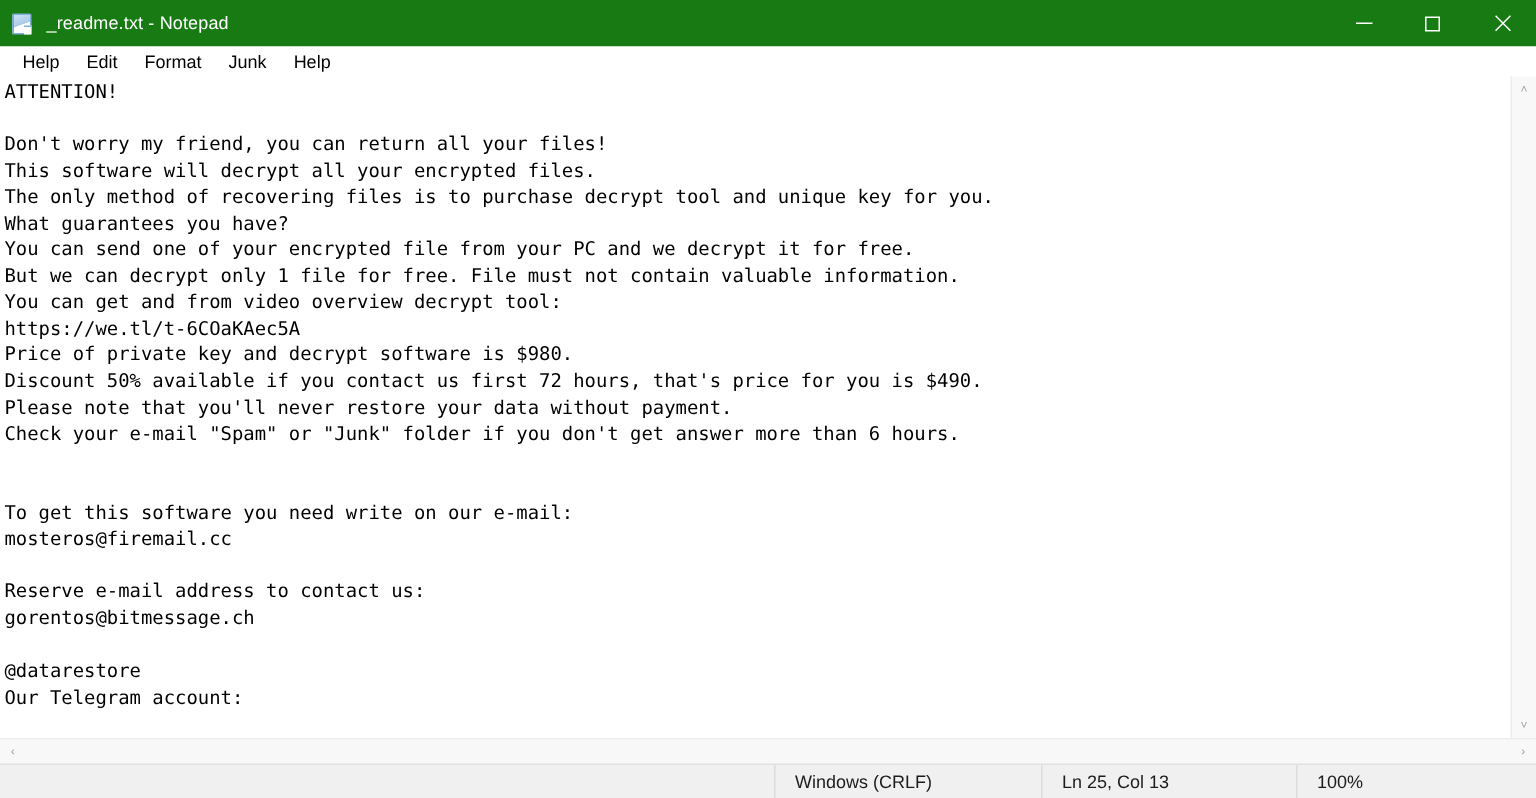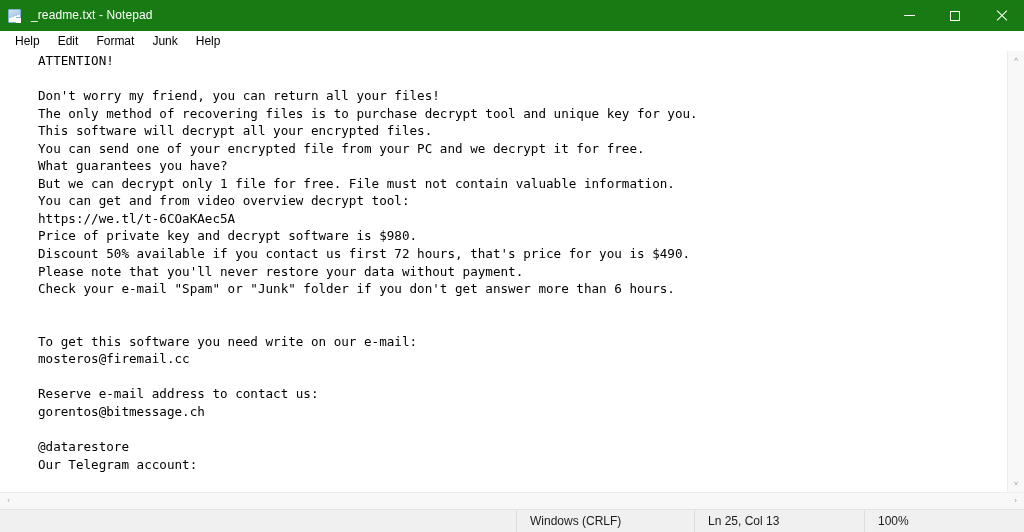--- a/index.html
+++ b/index.html
@@ -137,21 +137,20 @@
     white-space: nowrap;
   }
 
   
   .editor-wrap {
     flex: 1 1 auto;
     display: flex;
     position: relative;
     min-height: 0;
     background: #ffffff;
-    padding-left: 35px;
   }
   .textarea {
     flex: 1 1 auto;
     overflow: hidden;
     padding: 1px 0 0 3px;
     box-sizing: border-box;
   }
   .doc-line {
     font-family: "DejaVu Sans Mono", "Liberation Mono", monospace;
     font-size: 12.6px;
@@ -271,24 +270,24 @@
     <div class="menu-item">Format</div>
     <div class="menu-item">Junk</div>
     <div class="menu-item">Help</div>
   </div>
 
   <div class="editor-wrap">
     <div class="textarea" id="textarea">
         <div class="doc-line">ATTENTION!</div>
         <div class="doc-line">&nbsp;</div>
         <div class="doc-line">Don't worry my friend, you can return all your files!</div>
+        <div class="doc-line">This software will decrypt all your encrypted files.</div>
         <div class="doc-line">The only method of recovering files is to purchase decrypt tool and unique key for you.</div>
-        <div class="doc-line">This software will decrypt all your encrypted files.</div>
+        <div class="doc-line">What guarantees you have?</div>
         <div class="doc-line">You can send one of your encrypted file from your PC and we decrypt it for free.</div>
-        <div class="doc-line">What guarantees you have?</div>
         <div class="doc-line">But we can decrypt only 1 file for free. File must not contain valuable information.</div>
         <div class="doc-line">You can get and from video overview decrypt tool:</div>
         <div class="doc-line">https://we.tl/t-6COaKAec5A</div>
         <div class="doc-line">Price of private key and decrypt software is $980.</div>
         <div class="doc-line">Discount 50% available if you contact us first 72 hours, that's price for you is $490.</div>
         <div class="doc-line">Please note that you'll never restore your data without payment.</div>
         <div class="doc-line">Check your e-mail "Spam" or "Junk" folder if you don't get answer more than 6 hours.</div>
         <div class="doc-line">&nbsp;</div>
         <div class="doc-line">&nbsp;</div>
         <div class="doc-line">To get this software you need write on our e-mail:</div>

